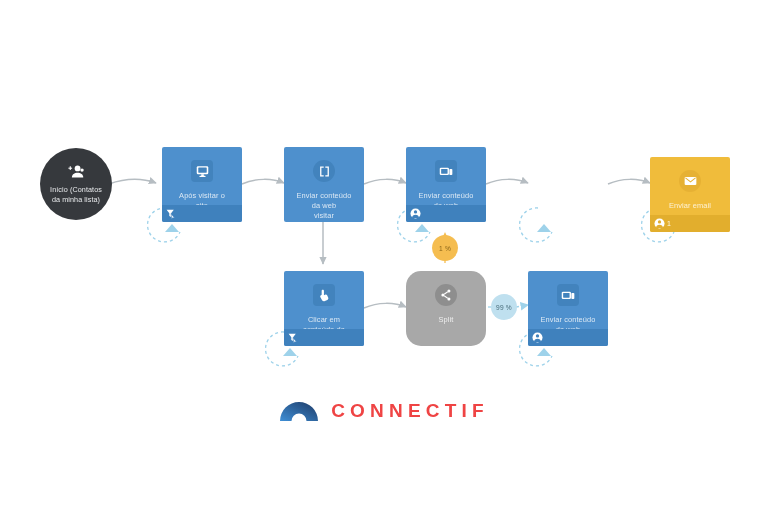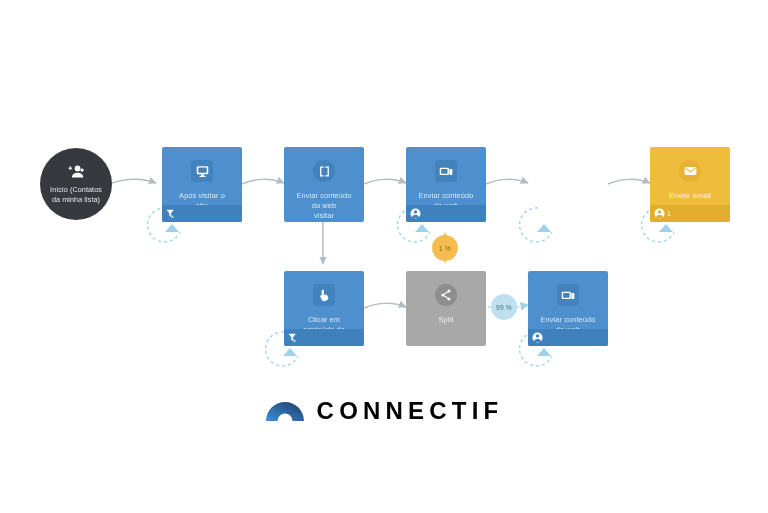--- a/index.html
+++ b/index.html
@@ -150,24 +150,24 @@
     z-index: 4;
     left: 0;
     top: 396px;
     width: 768px;
     display: flex;
     align-items: center;
     justify-content: center;
     gap: 12px;
   }
   #brand-text {
-    font-size: 24px;
+    font-size: 19px;
     font-weight: bold;
     letter-spacing: 5.2px;
-    color: #000000;
+    color: #ef4444;
   }
 </style>
 </head>
 <body>
 
 <div id="canvas">
 
   <svg id="wires" viewBox="0 0 768 513" xmlns="http://www.w3.org/2000/svg">
     <defs>
       <marker id="ah-gray" markerWidth="9" markerHeight="9" refX="7.2" refY="4.5" orient="auto" markerUnits="userSpaceOnUse">
@@ -311,21 +311,21 @@
           <circle cx="7" cy="7" r="6.4" fill="#ffffff"></circle>
           <circle cx="7" cy="5" r="2.1" fill="#3f81bd"></circle>
           <path d="M2.6 12.6c0-2.5 2-3.9 4.4-3.9s4.4 1.4 4.4 3.9z" fill="#3f81bd"></path>
         </svg>
       </span>
       <span class="footer-count"></span>
     </div>
   </div>
 
 
-  <div class="node box-node theme-yellow round-icon" style="left:650px; top:147px; width:80px; height:75px;">
+  <div class="node box-node theme-yellow round-icon" style="left:650px; top:157px; width:80px; height:75px;">
     <span class="node-icon-wrap">
       <svg width="13" height="10" viewBox="0 0 16 12" xmlns="http://www.w3.org/2000/svg">
         <rect x="0.8" y="1" width="14.4" height="10" rx="1.4" fill="#ffffff"></rect>
         <path d="M1.8 2.2 L8 7 L14.2 2.2" stroke="#e6b134" stroke-width="1.3" fill="none"></path>
       </svg>
     </span>
     <div class="node-label">
       <span>Enviar email</span>
     </div>
     <div class="node-footer">
@@ -355,21 +355,21 @@
       <span>
         <svg width="9" height="10" viewBox="0 0 12 13" xmlns="http://www.w3.org/2000/svg">
           <path d="M0.8 0.8h9.6L6.8 5.4v5.2L4.4 9.2V5.4z" fill="#ffffff"></path>
           <path d="M6.6 6.2 L11.4 11.8 L8.7 11.5 L7.6 13 Z" fill="#ffffff" stroke="#3f81bd" stroke-width="0.7"></path>
         </svg>
       </span>
       <span class="footer-count"></span>
     </div>
   </div>
 
-  <div class="node box-node theme-gray round-icon" style="left:406px; top:271px; width:80px; height:75px;">
+  <div class="node box-node theme-gray round-icon" style="left:406px; top:271px; width:80px; height:75px;border-radius:15px;">
     <span class="node-icon-wrap">
       <svg width="12" height="12" viewBox="0 0 14 14" xmlns="http://www.w3.org/2000/svg">
         <circle cx="10.4" cy="2.3" r="1.8" fill="#ffffff"></circle>
         <circle cx="3.4" cy="7" r="1.8" fill="#ffffff"></circle>
         <circle cx="10.4" cy="11.7" r="1.8" fill="#ffffff"></circle>
         <path d="M4.9 6.1 L9 3.2 M4.9 7.9 L9 10.8" stroke="#ffffff" stroke-width="1.2"></path>
       </svg>
     </span>
     <div class="node-label">
       <span>Split</span>

